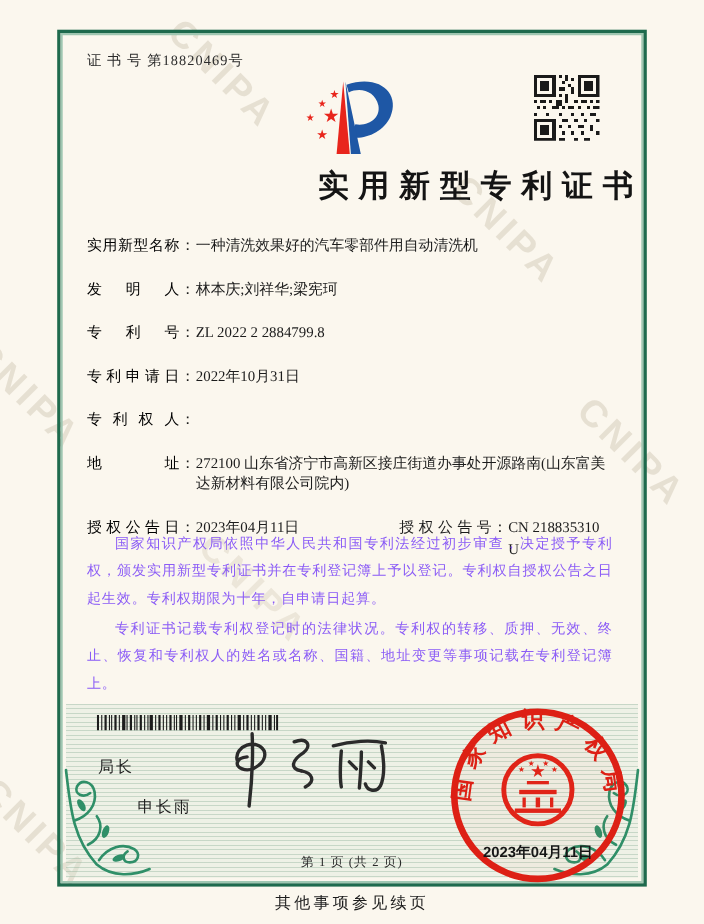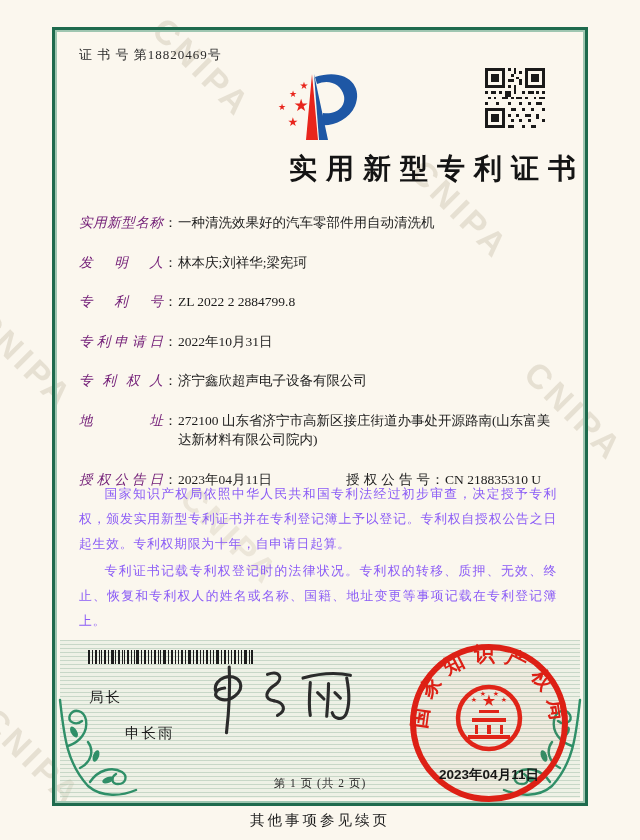--- a/index.html
+++ b/index.html
@@ -43,28 +43,27 @@
     position:absolute; left:0; right:0; top:120px; text-align:right;
     font-size:28px; font-weight:bold; letter-spacing:9px; padding-left:9px;
     color:#141414;
   }
 
   .fields { position:absolute; left:24px; right:34px; top:183px; font-size:13.5px; color:#1c1c1c; }
   .row { display:flex; align-items:flex-start; margin-bottom:20px; line-height:1.45; }
   .lbl {
     flex:none; width:84px;
     text-align:justify; text-align-last:justify;
-    color:#701a75;
-    font-style:italic;
+    color:#000000;
   }
   .colon { flex:none; width:15px; text-align:center; }
   .val { flex:1; }
   .val-num { font-family:"Liberation Serif","DejaVu Serif",serif; }
   .row-grant .val-fixed { flex:none; width:168px; }
-  .row-grant .lbl2 { flex:none; width:84px; text-align:justify; text-align-last:justify; margin-left:0; }
+  .row-grant .lbl2 { flex:none; width:84px; text-align:justify; text-align-last:justify; margin-left:17px; }
 
   .paras { position:absolute; left:24px; right:28px; top:452px; }
   .paras p {
     font-size:12.8px; line-height:1.95; letter-spacing:0.8px;
     text-indent:2em; text-align:justify; color:#8b5cf6; margin-bottom:2px;
   }
 
   
   .band {
     position:absolute; left:5px; right:5px; bottom:5px; height:158px;
@@ -161,21 +160,20 @@
         <span class="val val-num">ZL 2022 2 2884799.8</span>
       </div>
       <div class="row">
         <span class="lbl">专利申请日</span>
         <span class="colon">：</span>
         <span class="val">2022年10月31日</span>
       </div>
       <div class="row">
         <span class="lbl">专利权人</span>
         <span class="colon">：</span>
-        <span class="val">济宁鑫欣超声电子设备有限公司</span>
       </div>
       <div class="row">
         <span class="lbl">地址</span>
         <span class="colon">：</span>
         <span class="val">272100 山东省济宁市高新区接庄街道办事处开源路南(山东富美达新材料有限公司院内)</span>
       </div>
       <div class="row row-grant">
         <span class="lbl">授权公告日</span>
         <span class="colon">：</span>
         <span class="val val-fixed">2023年04月11日</span>

